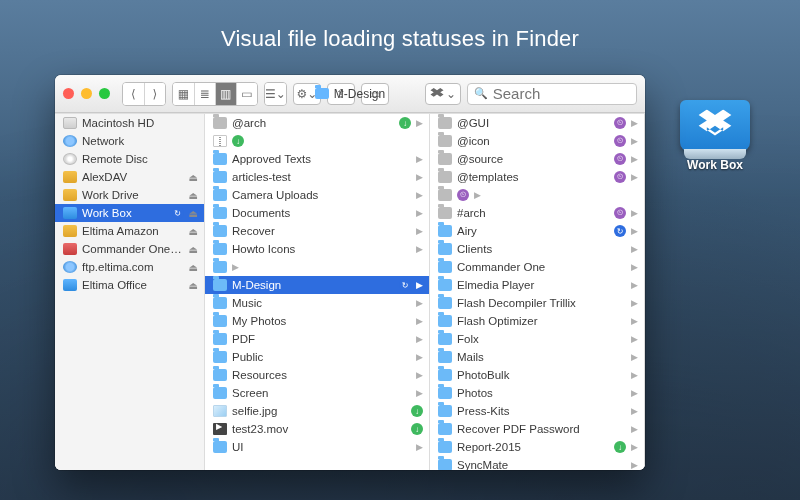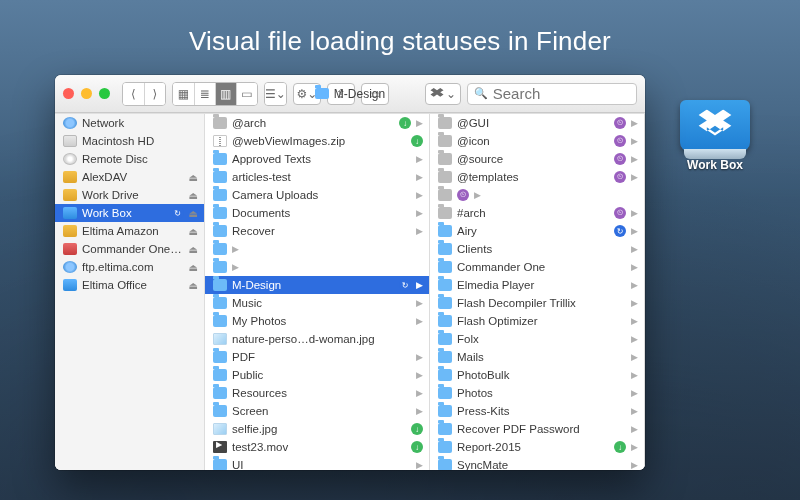--- a/index.html
+++ b/index.html
@@ -2,21 +2,21 @@
 <html><head>
 <meta charset="utf-8">
 <style>
   * { box-sizing: border-box; margin: 0; padding: 0; font-family: -apple-system, "Helvetica Neue", Arial, sans-serif; }
   body { width: 800px; height: 500px; overflow: hidden; position: relative; background: linear-gradient(180deg,#5a7d9e 0%, #3b5a77 40%, #2b3f55 100%); }
   .mountains { position:absolute; inset:0; opacity:.35; background:
     radial-gradient(ellipse at 20% 100%, rgba(20,30,40,.9) 0%, transparent 55%),
     radial-gradient(ellipse at 70% 100%, rgba(20,30,40,.85) 0%, transparent 50%),
     radial-gradient(ellipse at 95% 100%, rgba(20,30,40,.9) 0%, transparent 55%);
   }
-  .headline { position:absolute; top:26px; left:0; right:0; text-align:center; color:#fff; font-size:26px; font-weight:300; letter-spacing:.2px; }
+  .headline { position:absolute; top:26px; left:0; right:0; text-align:center; color:#fff; font-size:22px; font-weight:300; letter-spacing:.2px; }
 
   
   .desk-drive { position:absolute; right:45px; top:100px; width:80px; text-align:center; color:#fff; font-size:12px; font-weight:600; text-shadow:0 1px 2px rgba(0,0,0,.6);}
   .desk-drive .base { width:70px; height:52px; margin:0 auto 6px; background:linear-gradient(#3aa0ea,#1f7ed2); border-radius:6px 6px 10px 10px; position:relative; box-shadow:0 3px 6px rgba(0,0,0,.4);}
   .desk-drive .base::after { content:""; position:absolute; left:4px; right:4px; bottom:-7px; height:10px; background:linear-gradient(#cfe2ef,#9db4c5); border-radius:0 0 6px 6px;}
   .desk-drive svg { position:absolute; left:50%; top:50%; transform:translate(-50%,-55%);}
 
   
   .finder { position:absolute; left:55px; top:75px; width:590px; height:395px; background:#f6f6f6; border-radius:6px; box-shadow:0 18px 40px rgba(0,0,0,.45), 0 0 0 1px rgba(0,0,0,.15); display:flex; flex-direction:column; overflow:hidden;}
   .titlebar { height:38px; background:linear-gradient(#fafafa,#e7e7e7); border-bottom:1px solid #c9c9c9; display:flex; align-items:center; padding:0 8px; gap:6px; font-size:11px; color:#555;}
@@ -121,27 +121,27 @@
     </div>
     <div class="title-center">
       <span class="folder"></span>
       <span>M-Design</span>
     </div>
   </div>
 
   <div class="columns">
     <div class="col sidebar" id="col-sidebar">
     <div class="row ">
+      <span class="ic ic-disk"></span>
+      <span class="name">Macintosh HD</span>
+
+    </div>
+    <div class="row ">
       <span class="ic ic-net"></span>
       <span class="name">Network</span>
-
-    </div>
-    <div class="row ">
-      <span class="ic ic-disk"></span>
-      <span class="name">Macintosh HD</span>
 
     </div>
     <div class="row ">
       <span class="ic ic-cd"></span>
       <span class="name">Remote Disc</span>
 
     </div>
     <div class="row ">
       <span class="ic ic-drive"></span>
       <span class="name">AlexDAV</span>
@@ -187,21 +187,20 @@
       </div>
     <div class="col mid" id="col-mid">
     <div class="row ">
       <span class="ic ic-folder grey"></span>
       <span class="name">@arch</span>
       <span class="badge done">↓</span>
       <span class="chev">▶</span>
     </div>
     <div class="row ">
       <span class="ic ic-zip"></span>
-      <span class="name">@webViewImages.zip</span>
       <span class="badge done">↓</span>
 
     </div>
     <div class="row ">
       <span class="ic ic-folder"></span>
       <span class="name">Approved Texts</span>
 
       <span class="chev">▶</span>
     </div>
     <div class="row ">
@@ -223,20 +222,21 @@
       <span class="chev">▶</span>
     </div>
     <div class="row ">
       <span class="ic ic-folder"></span>
       <span class="name">Recover</span>
 
       <span class="chev">▶</span>
     </div>
     <div class="row ">
       <span class="ic ic-folder"></span>
+      <span class="name">Howto Icons</span>
 
       <span class="chev">▶</span>
     </div>
     <div class="row ">
       <span class="ic ic-folder"></span>
 
       <span class="chev">▶</span>
     </div>
     <div class="row sel">
       <span class="ic ic-folder"></span>
@@ -248,25 +248,20 @@
       <span class="ic ic-folder"></span>
       <span class="name">Music</span>
 
       <span class="chev">▶</span>
     </div>
     <div class="row ">
       <span class="ic ic-folder"></span>
       <span class="name">My Photos</span>
 
       <span class="chev">▶</span>
-    </div>
-    <div class="row ">
-      <span class="ic ic-img"></span>
-      <span class="name">nature-perso…d-woman.jpg</span>
-
     </div>
     <div class="row ">
       <span class="ic ic-folder"></span>
       <span class="name">PDF</span>
 
       <span class="chev">▶</span>
     </div>
     <div class="row ">
       <span class="ic ic-folder"></span>
       <span class="name">Public</span>

